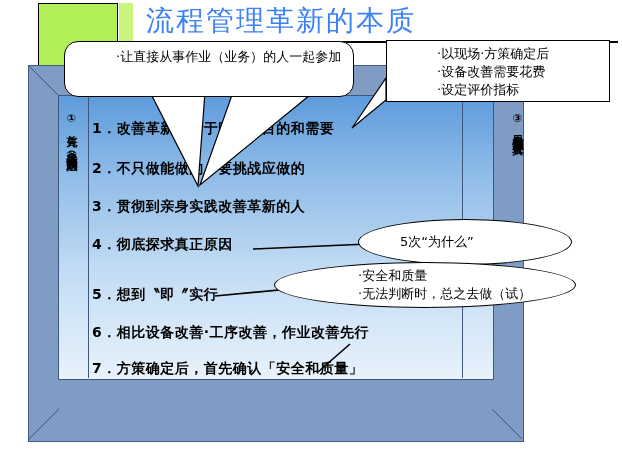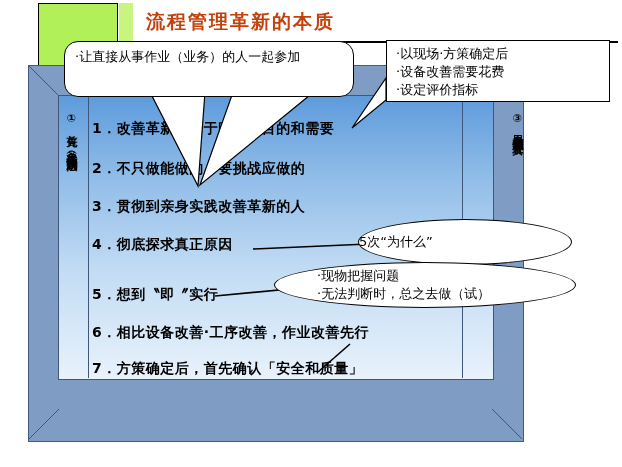--- a/index.html
+++ b/index.html
@@ -19,22 +19,22 @@
   }
   .green-strip{
     position:absolute;left:119px;top:3px;width:14px;height:66px;
     background:#C8F57E;
   }
   .title-rule{
     position:absolute;left:118px;top:41px;width:500px;height:2px;background:#000;
   }
   .title-text{
     position:absolute;left:146px;top:2px;width:440px;height:40px;
-    color:#c2410c;
-    font-size:19px;font-weight:bold;letter-spacing:2px;
+    color:#3b82f6;
+    font-size:28px;font-weight:normal;letter-spacing:2px;
     line-height:38px;white-space:nowrap;
   }
 
   
   .frame-outer{
     position:absolute;left:28px;top:65px;width:494px;height:375px;
     background:#7E9CC4;border:1px solid #4c6party;
     border:1px solid #4b6party;
   }
   .frame-outer{border:1px solid #425b7f;}
@@ -81,21 +81,21 @@
   .li .num{font-family:"DejaVu Sans",sans-serif;}
 
   
   .callout{
     position:absolute;background:#fff;border:1px solid #000;
     font-size:13px;color:#000;line-height:18px;
     box-sizing:border-box;
   }
   .callout.rounded{border-radius:14px;}
   .callout.oval{border-radius:50%;}
-  .callout .ln{display:block;white-space:nowrap;}
+  .callout .ln{display:block;white-space:nowrap;margin-left:41px;}
 
   #co-topleft{left:64px;top:41px;width:290px;height:56px;padding:6px 10px;}
   #co-topright{left:386px;top:40px;width:224px;height:62px;padding:4px 9px;}
   #co-why{left:358px;top:219px;width:214px;height:46px;}
   #co-why .ln{line-height:44px;}
   #co-speed{left:274px;top:262px;width:302px;height:46px;border-radius:50%/50%;padding:4px 0 0 42px;}
   #co-cost{left:260px;top:367px;width:300px;height:52px;border-radius:50%/50%;padding:4px 0 0 26px;}
 
   
   .tail{position:absolute;}
@@ -159,18 +159,18 @@
     <span class="ln">·以现场·方策确定后</span>
     <span class="ln">·设备改善需要花费</span>
     <span class="ln">·设定评价指标</span>
   </div>
 
   <div class="callout oval" id="co-why">
     <span class="ln">5次“为什么”</span>
   </div>
 
   <div class="callout" id="co-speed">
-    <span class="ln">·现物把握问题</span>
+    <span class="ln">·安全和质量</span>
     <span class="ln">·无法判断时，总之去做（试）</span>
   </div>
 
 
 </div>
 
 </body></html>

